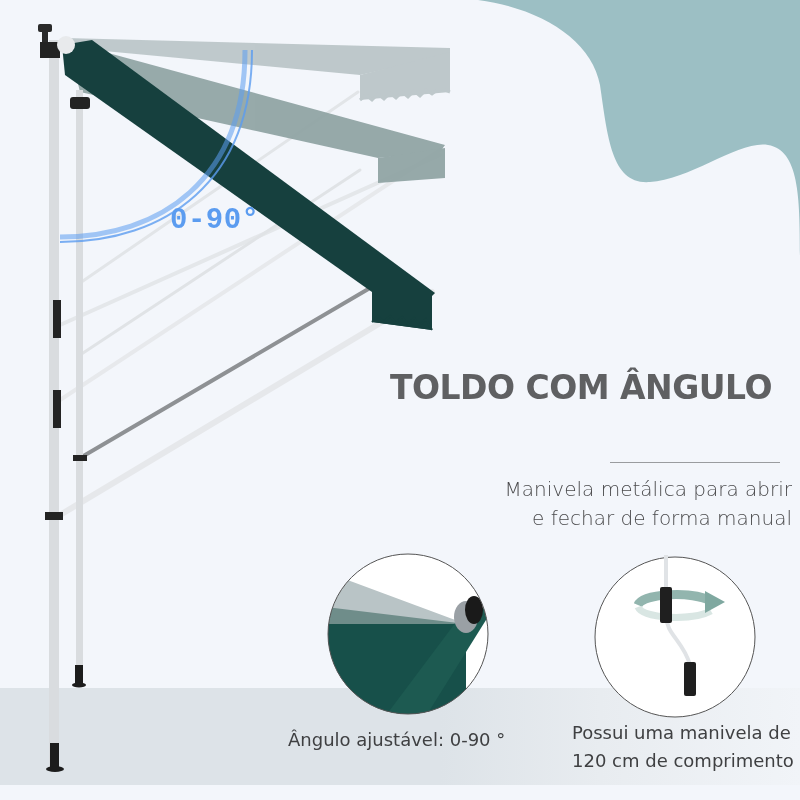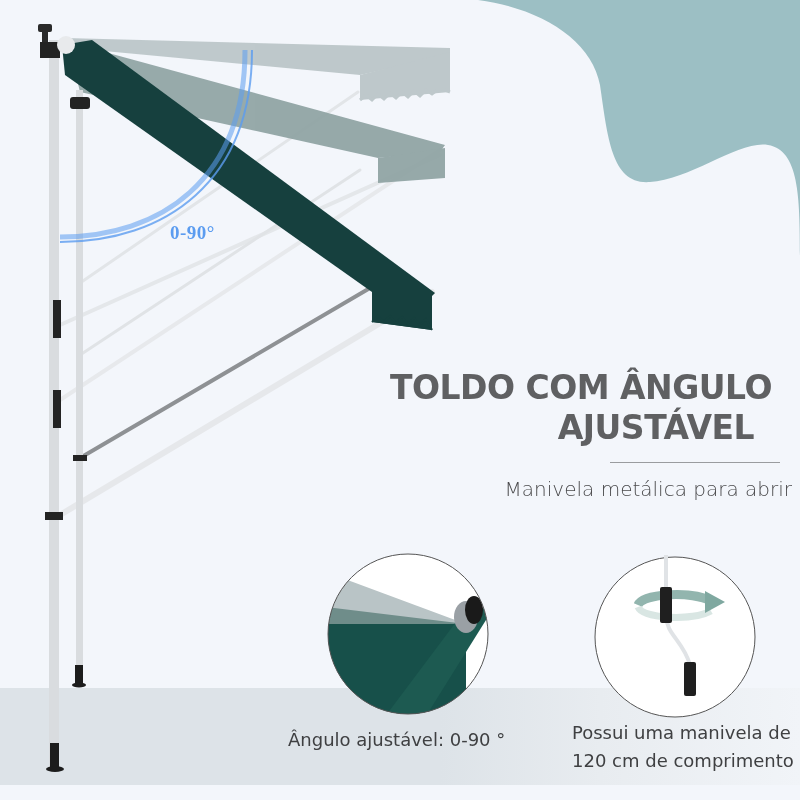--- a/index.html
+++ b/index.html
@@ -10,21 +10,21 @@
     .title { position:absolute; right:28px; top:368px; text-align:right; color:#5f6062;
       font-family:"DejaVu Sans", sans-serif; font-weight:bold; font-size:33px; line-height:40px; letter-spacing:-0.5px; }
     .title span { display:block; }
     .title .l2 { padding-right:18px; }
     .divider { position:absolute; left:610px; top:462px; width:170px; height:1px; background:#9a9c9f; }
     .sub { position:absolute; right:8px; top:475px; text-align:right; color:#4a4a4c;
       font-family:"DejaVu Sans", sans-serif; font-size:20px; line-height:29px; font-weight:300; }
     .sub span { display:block; }
     .cap { position:absolute; color:#3f4042; font-family:"DejaVu Sans", sans-serif; font-size:18px; line-height:28px; text-align:left; }
     .cap span { display:block; }
-    .angle-label { position:absolute; left:170px; top:222px; color:#5b9cf0; font-family:Liberation Serif, serif; font-weight:bold; font-size:19px; letter-spacing:0.5px; }
+    .angle-label { position:absolute; left:170px; top:204px; color:#5b9cf0; font-family:Liberation Mono, monospace; font-weight:bold; font-size:29px; letter-spacing:0.5px; }
   </style>
 </head>
 <body>
 
 <svg class="layer" viewBox="0 0 800 800">
   <path d="M478,0 C540,8 592,40 600,85 C608,140 612,185 650,182 C690,180 740,140 768,145 C800,150 800,200 800,262 L800,0 Z" fill="#9cbfc4"></path>
 </svg>
 
 <div class="floor"></div>
 
@@ -77,25 +77,25 @@
   <g fill="none" stroke="#5b9cf0">
     <path d="M60,237 C160,237 245,180 245,50" stroke-width="5" opacity="0.55"></path>
     <path d="M60,242 C165,242 252,182 252,50" stroke-width="2" opacity="0.8"></path>
   </g>
 </svg>
 
 <div class="angle-label">0-90°</div>
 
 <div class="title">
   <span>TOLDO COM ÂNGULO</span>
-  <span class="l2">AJUSTÁVEL</span>
 </div>
 <div class="divider"></div>
 <div class="sub">
   <span>Manivela metálica para abrir</span>
+  <span>e fechar de forma manual</span>
 </div>
 
 <svg style="position:absolute;left:326px;top:552px;width:164px;height:164px" viewBox="0 0 164 164">
   <defs>
       <clipPath id="c1">
         <circle cx="82" cy="82" r="80"></circle>
       </clipPath>
     </defs>
   <circle cx="82" cy="82" r="80" fill="#ffffff"></circle>
   <g clip-path="url(#c1)">

